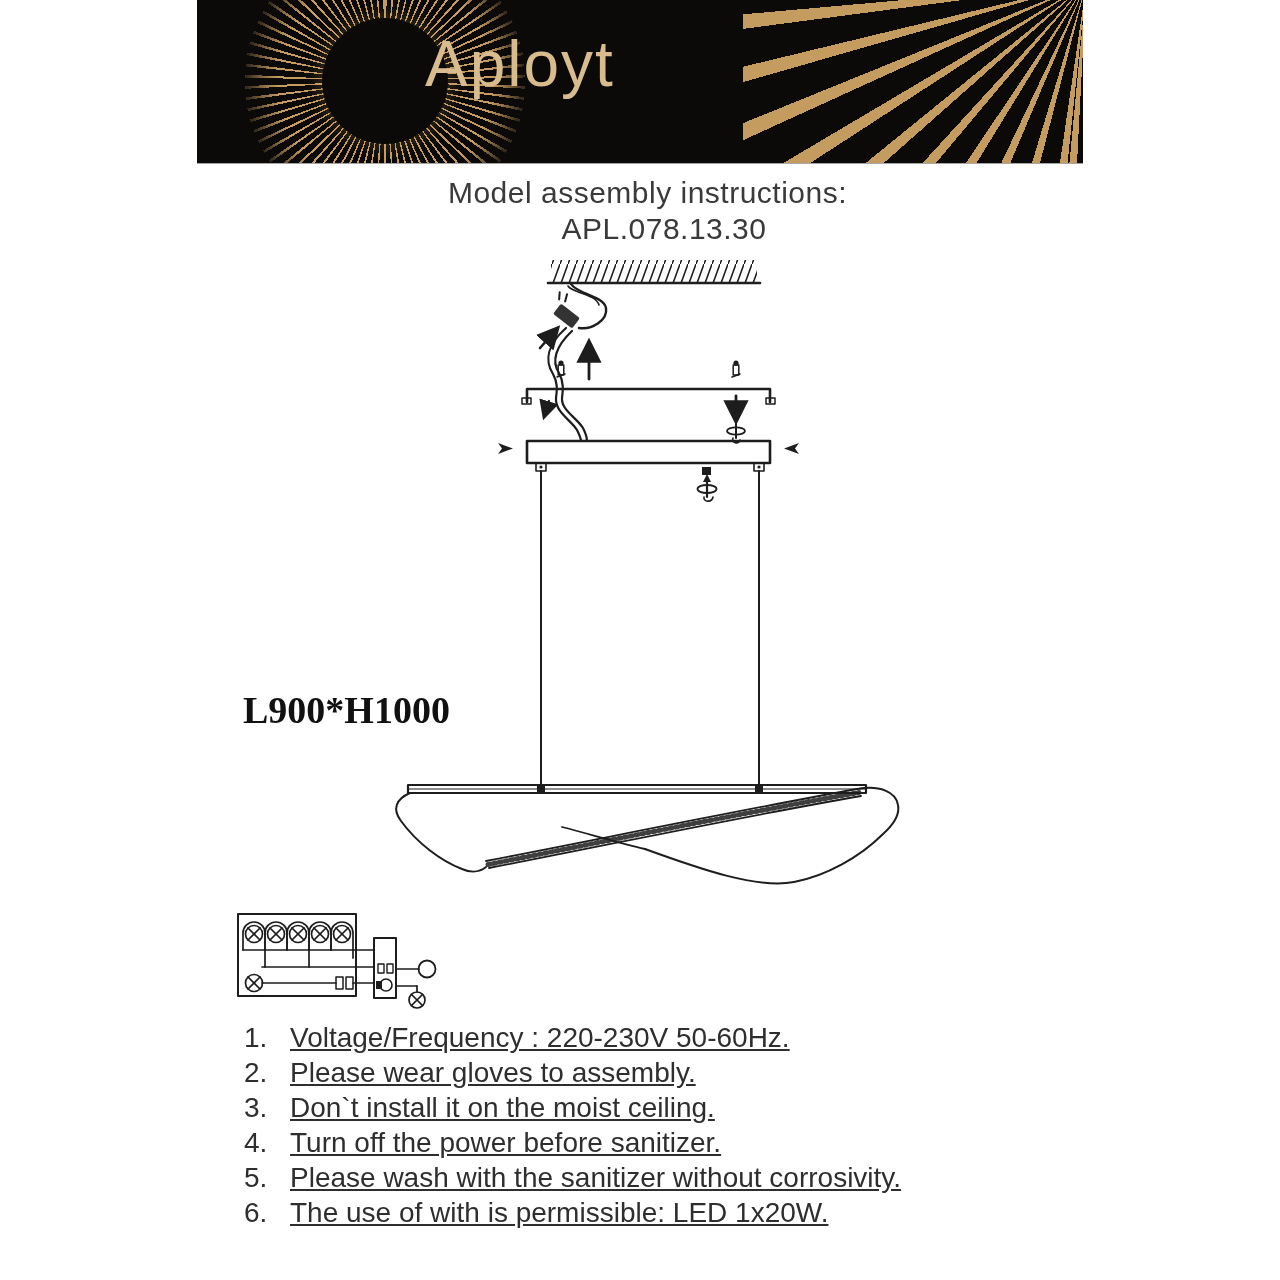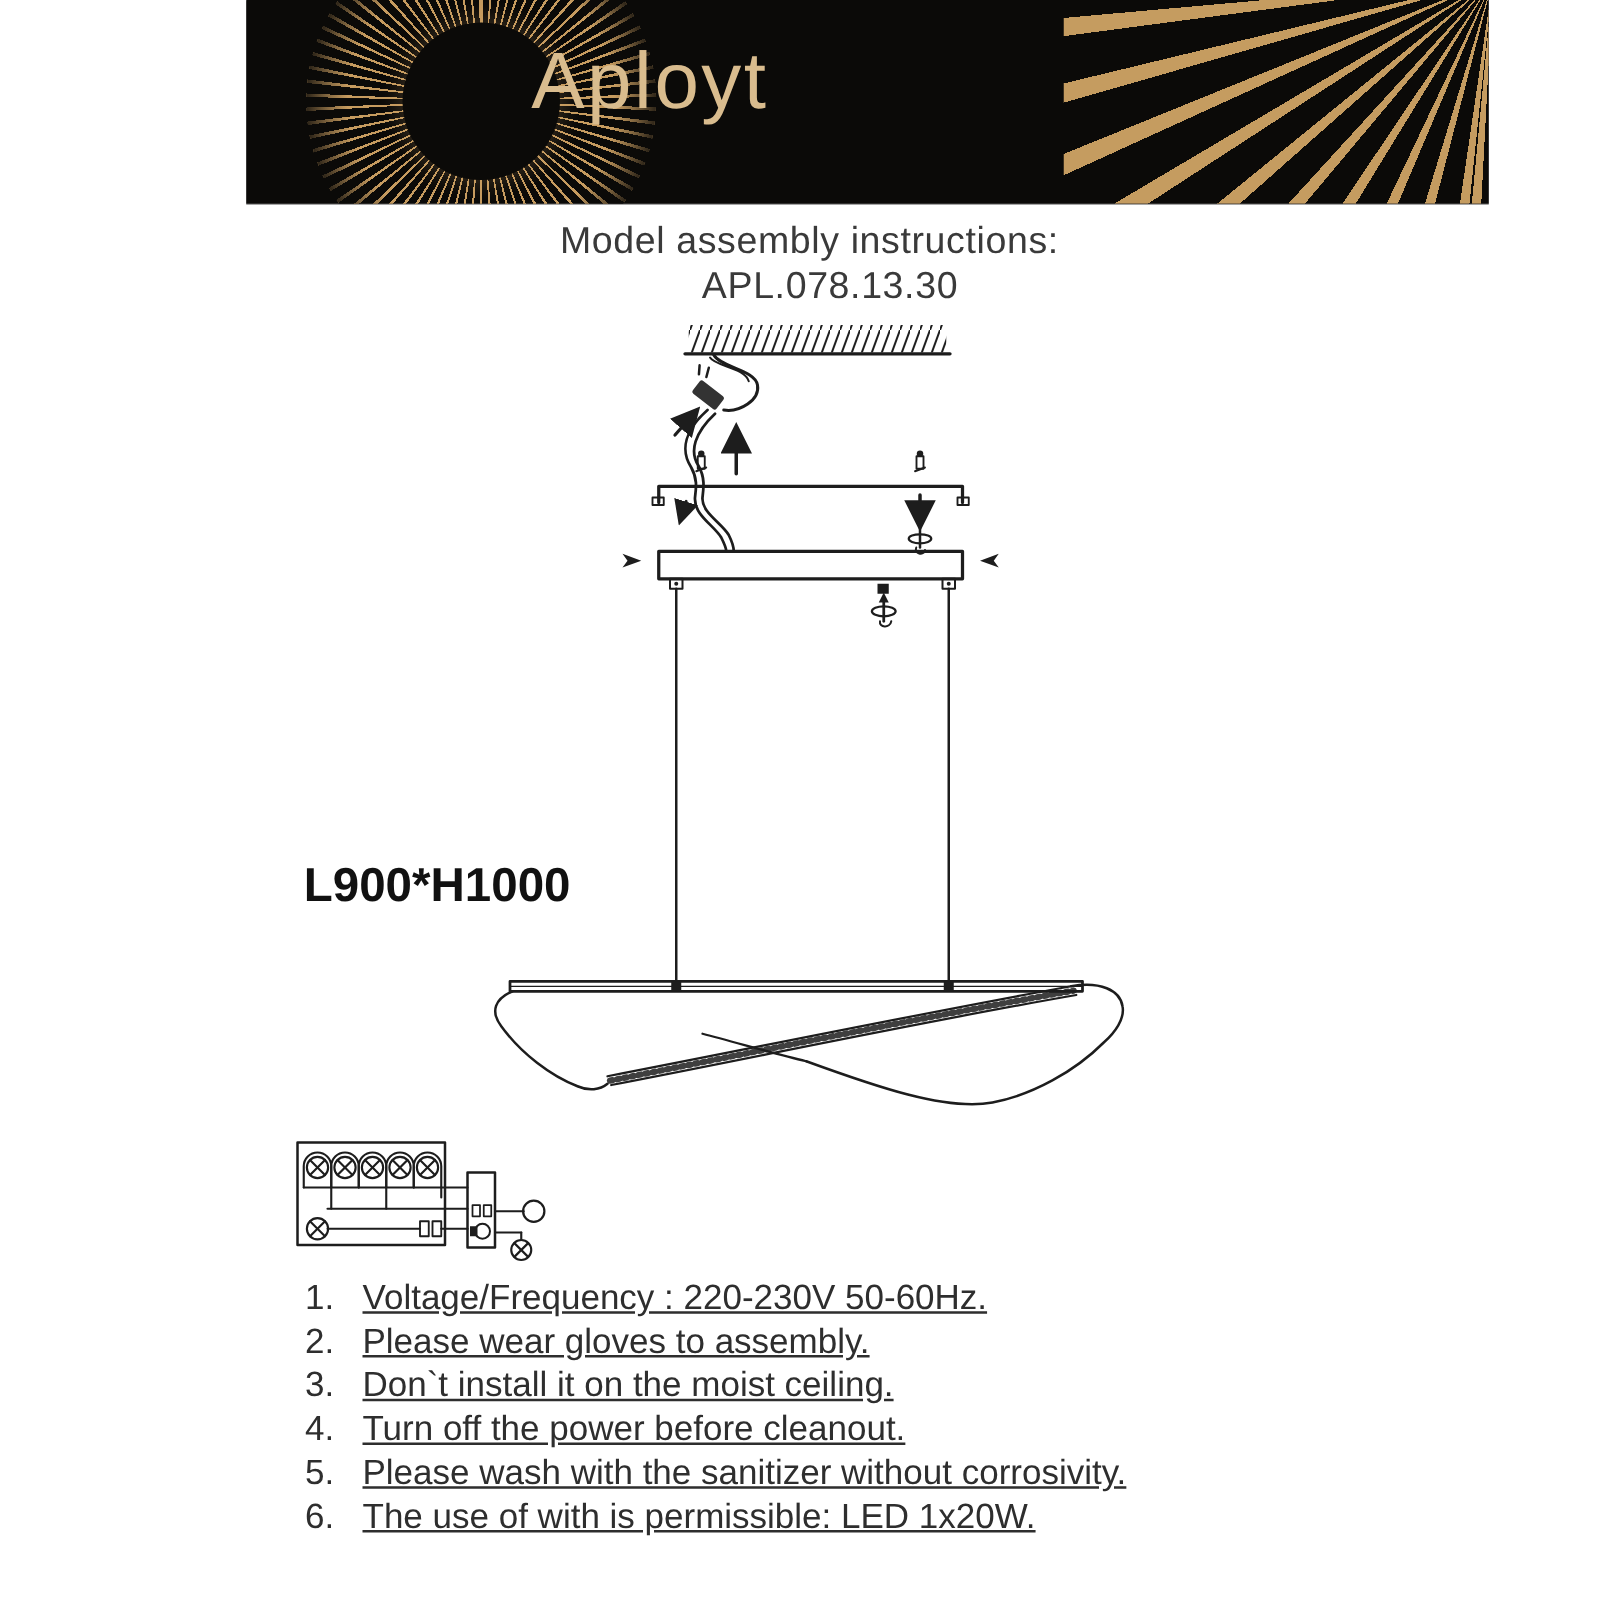--- a/index.html
+++ b/index.html
@@ -2,21 +2,21 @@
 <html><head>
 <meta charset="utf-8">
 <style>
   html,body{margin:0;padding:0;background:#ffffff;}
   .page{
     position:relative;width:1280px;height:1280px;background:#ffffff;overflow:hidden;
     font-family:"Liberation Sans", sans-serif;color:#2f2f2f;
   }
   
   .banner{
-    position:absolute;left:197px;top:0;width:994px;height:163px;
+    position:absolute;left:197px;top:0;width:886px;height:163px;
     background:#0b0a08;overflow:hidden;box-shadow:0 1px 0 rgba(0,0,0,.35);
   }
   .burst{
     position:absolute;left:48px;top:-59px;width:280px;height:280px;border-radius:50%;
     background:repeating-conic-gradient(rgba(208,163,100,.95) 0deg 1.15deg, rgba(11,10,8,0) 1.15deg 4.6deg);
   }
   .burst::before{
     content:"";position:absolute;inset:0;border-radius:50%;
     background:radial-gradient(circle at 50% 50%, rgba(11,10,8,0) 0 54%, rgba(11,10,8,.35) 62%, #0b0a08 74%);
   }
@@ -32,21 +32,21 @@
     position:absolute;right:0;top:0;width:340px;height:163px;
     background:repeating-conic-gradient(from 186deg at 101% -10%, #c59c60 0deg 2.4deg, rgba(11,10,8,0) 2.4deg 8.5deg);
   }
   
   .title{position:absolute;left:15px;right:0;top:176px;text-align:center;
     font-size:30px;color:#3a3a3a;letter-spacing:.5px;}
   .model{position:absolute;left:0;right:0;top:212px;text-align:center;
     font-size:30px;color:#3a3a3a;letter-spacing:.5px;padding-left:48px;}
   
   .dim{position:absolute;left:243px;top:688px;
-    font-family:Liberation Sans, sans-serif;font-weight:bold;font-size:38px;color:#111;}
+    font-family:Liberation Serif, serif;font-weight:bold;font-size:38px;color:#111;}
   
   svg.drawing{position:absolute;left:0;top:0;width:1280px;height:1280px;}
   .ink{stroke:#1d1d1d;fill:none;stroke-linecap:round;stroke-linejoin:round;}
   
   .list{position:absolute;left:244px;top:1020px;width:860px;margin:0;padding:0;list-style:none;}
   .list li{display:flex;align-items:baseline;font-size:28px;line-height:35px;color:#2e2e2e;}
   .list .num{width:46px;flex:0 0 46px;}
   .list .txt{flex:1;text-decoration:underline;}
 </style>
 </head>
@@ -221,21 +221,21 @@
     <li>
       <span class="num">2.</span>
       <span class="txt">Please wear gloves to assembly.</span>
     </li>
     <li>
       <span class="num">3.</span>
       <span class="txt">Don`t install it on the moist ceiling.</span>
     </li>
     <li>
       <span class="num">4.</span>
-      <span class="txt">Turn off the power before cleanout.</span>
+      <span class="txt">Turn off the power before sanitizer.</span>
     </li>
     <li>
       <span class="num">5.</span>
       <span class="txt">Please wash with the sanitizer without corrosivity.</span>
     </li>
     <li>
       <span class="num">6.</span>
       <span class="txt">The use of with is permissible: LED 1x20W.</span>
     </li>
   </ol>

